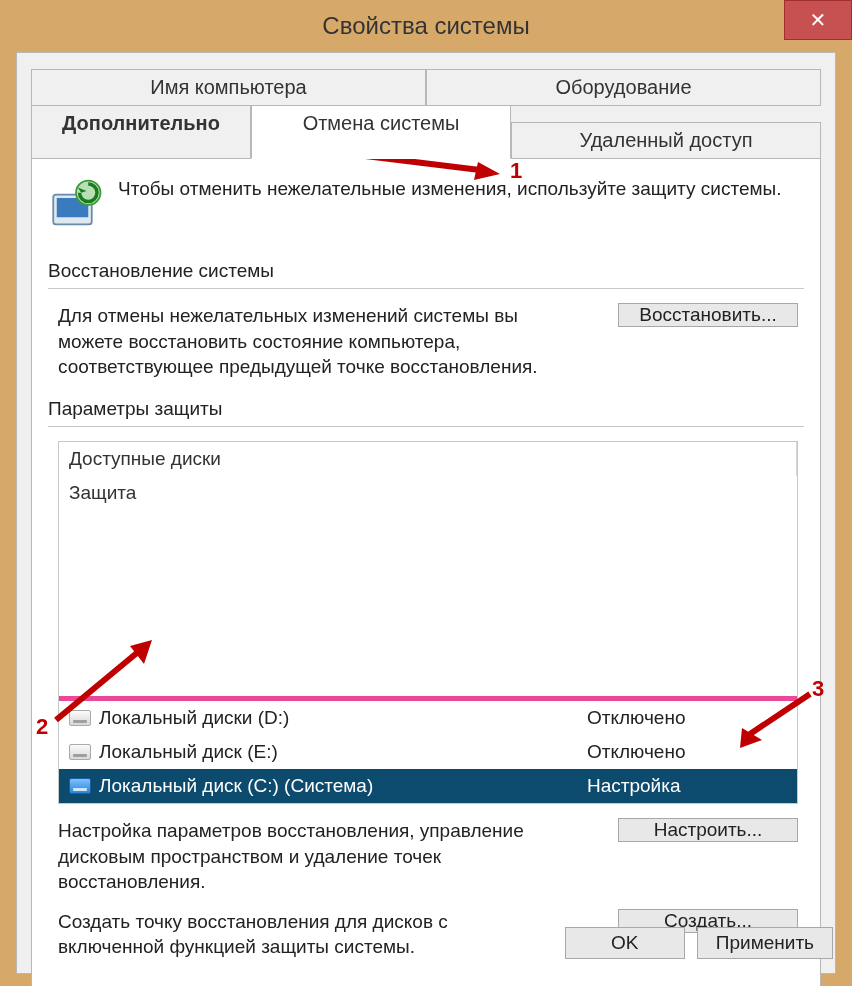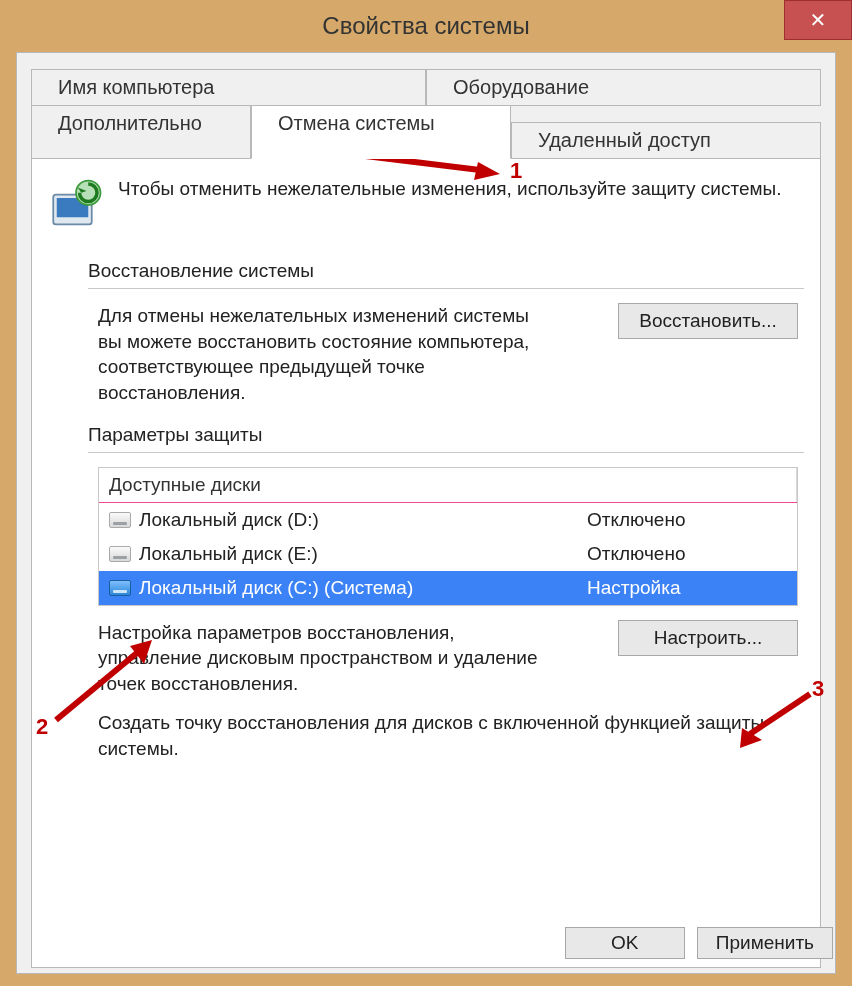--- a/index.html
+++ b/index.html
@@ -54,27 +54,27 @@
     background: #f0f0f0;
     border: 1px solid #b8b8b8;
     padding: 16px 14px 14px 14px;
   }
   
   .tabs { position: relative; }
   .tab-row {
     display: flex;
   }
   .tab-row.row1 .tab { flex: 1 1 50%; }
-  .tab-row.row2 .tab:nth-child(1) { flex: 0 0 220px; }
+  .tab-row.row2 .tab:nth-child(1) { flex: 0 0 220px; font-weight: bold; }
   .tab-row.row2 .tab:nth-child(2) { flex: 0 0 260px; }
   .tab-row.row2 .tab:nth-child(3) { flex: 1 1 auto; margin-top: 17px; }
   .tab {
     border: 1px solid #b8b8b8;
     background: #f0f0f0;
-    text-align: left;
+    text-align: center;
     padding: 6px 26px;
     font-size: 20px;
     color: #333;
     cursor: pointer;
     margin-bottom: -1px;
   }
   .tab.active {
     background: #ffffff;
     border-bottom: 1px solid #ffffff;
     position: relative;
@@ -87,64 +87,64 @@
     min-height: 810px;
     position: relative;
   }
   
   .intro { display: flex; gap: 14px; margin-bottom: 22px; }
   .intro .icon-wrap { width: 56px; flex: 0 0 56px; }
   .intro .txt { font-size: 19px; line-height: 1.3; }
   
   .shield-icon svg { width: 56px; height: 56px; }
   
-  .group { margin-bottom: 18px; margin-left: 40px; }
+  .group { margin-bottom: 18px; }
   .group-title {
     font-size: 19px;
     color: #222;
     margin-bottom: 6px;
   }
   .group-line {
     height: 1px;
     background: #c8c8c8;
     margin-bottom: 14px;
   }
   .group-body {
     padding: 0 6px 0 10px;
   }
   .row-flex { display: flex; gap: 8px; align-items: flex-start; margin-bottom: 14px; }
   .row-flex .desc { flex: 1 1 auto; font-size: 19px; line-height: 1.35; }
   .row-flex .act  { flex: 0 0 250px; display:flex; justify-content:flex-end; }
   .win-btn {
     min-width: 180px;
-    padding: 6px 20px;
+    padding: 0 20px;
     background: #e8e8e8;
     border: 1px solid #a8a8a8;
     font-size: 19px;
     cursor: pointer;
     font-family: inherit;
     color: #222;
   }
   .win-btn.small { min-width: 120px; padding: 4px 18px; }
   
   .disk-table {
     border: 1px solid #c8c8c8;
     margin: 0 0 14px 0;
   }
   .dt-head, .dt-row {
     display: flex;
   }
-  .dt-head { border-bottom: 1px solid #ec4899; flex-direction: column; }
+  .dt-head { border-bottom: 5px solid #ec4899; flex-direction: column; }
   .dt-cell-a { flex: 1 1 auto; padding: 6px 10px; font-size: 19px; display:flex; align-items:center; gap:8px;}
   .dt-cell-b { flex: 0 0 220px; padding: 6px 10px; font-size: 19px; }
   .dt-head .dt-cell-a, .dt-head .dt-cell-b { color:#333; }
   .dt-head .dt-cell-a { border-right: 1px solid #d8d8d8; }
   .dt-row { cursor: pointer; }
   .dt-row.selected {
-    background: #3b82f6;
+    background: #0c4a6e;
     color: #fff;
   }
   .disk-icon {
     width: 22px; height: 16px;
     background: linear-gradient(#fafafa,#d8d8d8);
     border: 1px solid #aaa;
     border-radius: 2px;
     flex: 0 0 22px;
     position: relative;
   }
@@ -235,26 +235,27 @@
         </div>
 
         <div class="group">
           <div class="group-title">Параметры защиты</div>
           <div class="group-line"></div>
           <div class="group-body">
 
             <div class="disk-table">
               <div class="dt-head">
                 <div class="dt-cell-a">Доступные диски</div>
+                <div class="dt-cell-b">Защита</div>
               </div>
               <div id="disk-rows">
                   <div class="dt-row">
                     <div class="dt-cell-a">
                       <span class="disk-icon"></span>
-                      <span>Локальный диск (D:)</span>
+                      <span>Локальный диски (D:)</span>
                     </div>
                     <div class="dt-cell-b">Отключено</div>
                   </div>
                   <div class="dt-row">
                     <div class="dt-cell-a">
                       <span class="disk-icon"></span>
                       <span>Локальный диск (E:)</span>
                     </div>
                     <div class="dt-cell-b">Отключено</div>
                   </div>
@@ -270,20 +271,23 @@
 
             <div class="row-flex">
               <div class="desc">Настройка параметров восстановления, управление дисковым пространством и удаление точек восстановления.</div>
               <div class="act">
                 <button class="win-btn">Настроить...</button>
               </div>
             </div>
 
             <div class="row-flex">
               <div class="desc">Создать точку восстановления для дисков с включенной функцией защиты системы.</div>
+              <div class="act">
+                <button class="win-btn">Создать...</button>
+              </div>
             </div>
 
           </div>
         </div>
 
       </div>
     </div>
 
     <div class="dlg-buttons">
       <button class="win-btn small">OK</button>

